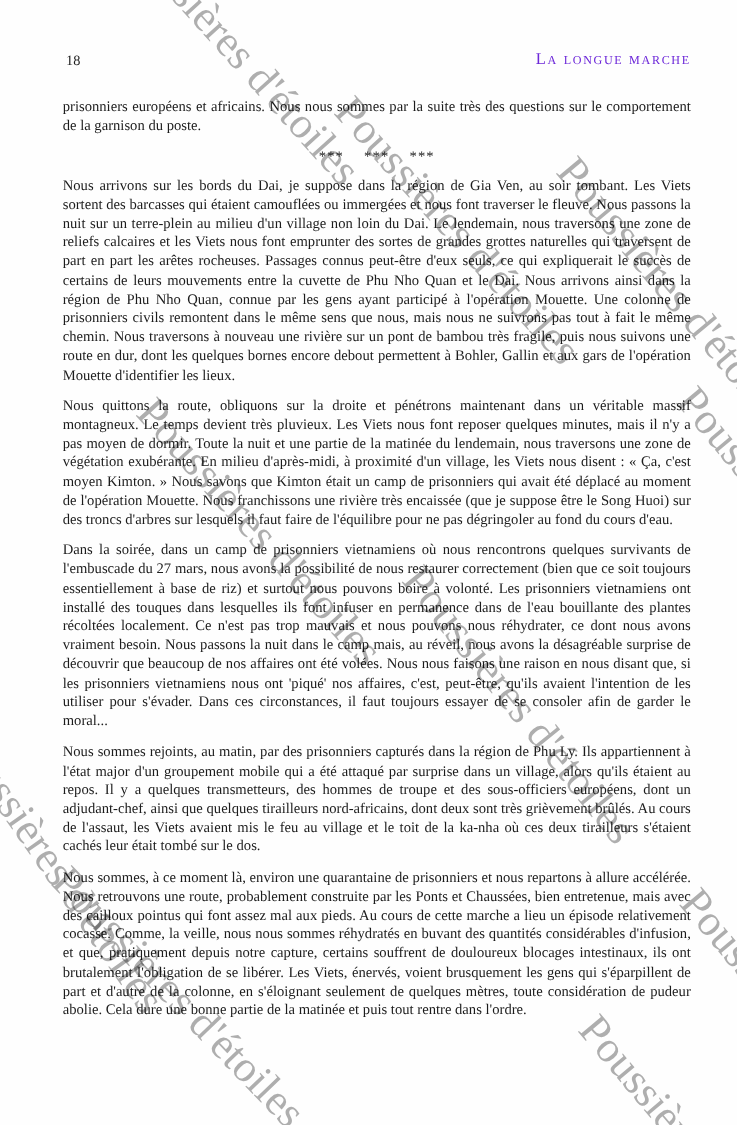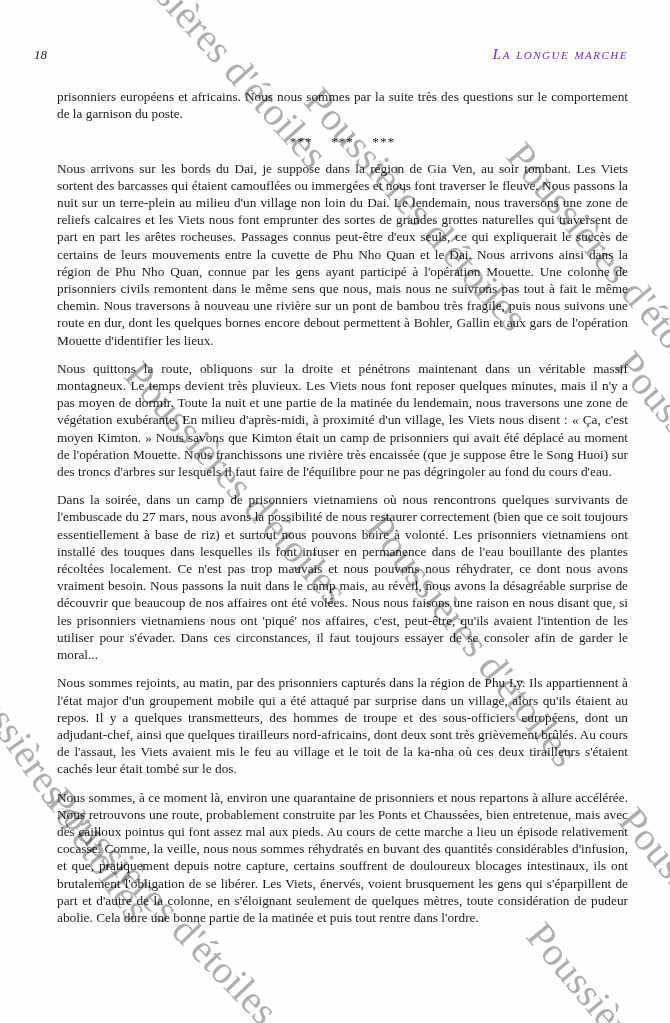--- a/index.html
+++ b/index.html
@@ -11,24 +11,23 @@
     background: #fefefe;
     overflow: hidden;
     font-family: "Liberation Serif", "DejaVu Serif", serif;
     color: #1c1c1c;
   }
 
   
   .header {
     position: absolute;
     top: 46px;
-    left: 34px;
+    left: 60px;
     right: 42px;
     height: 18px;
-    font-style: italic;
   }
   .page-num {
     position: absolute;
     left: 0;
     top: 1px;
     font-size: 13px;
   }
   .running-title {
     text-align: right;
     font-variant: small-caps;

